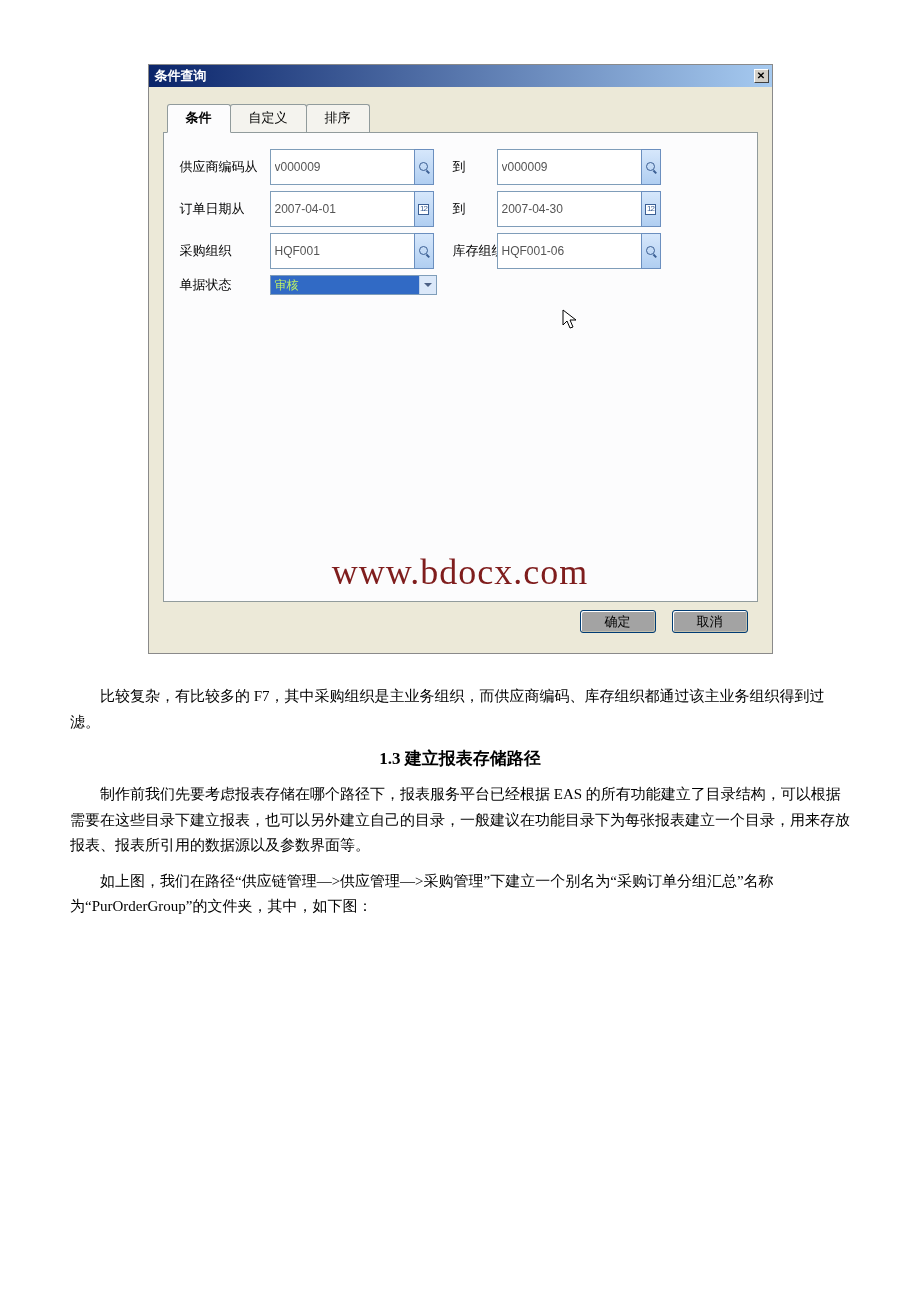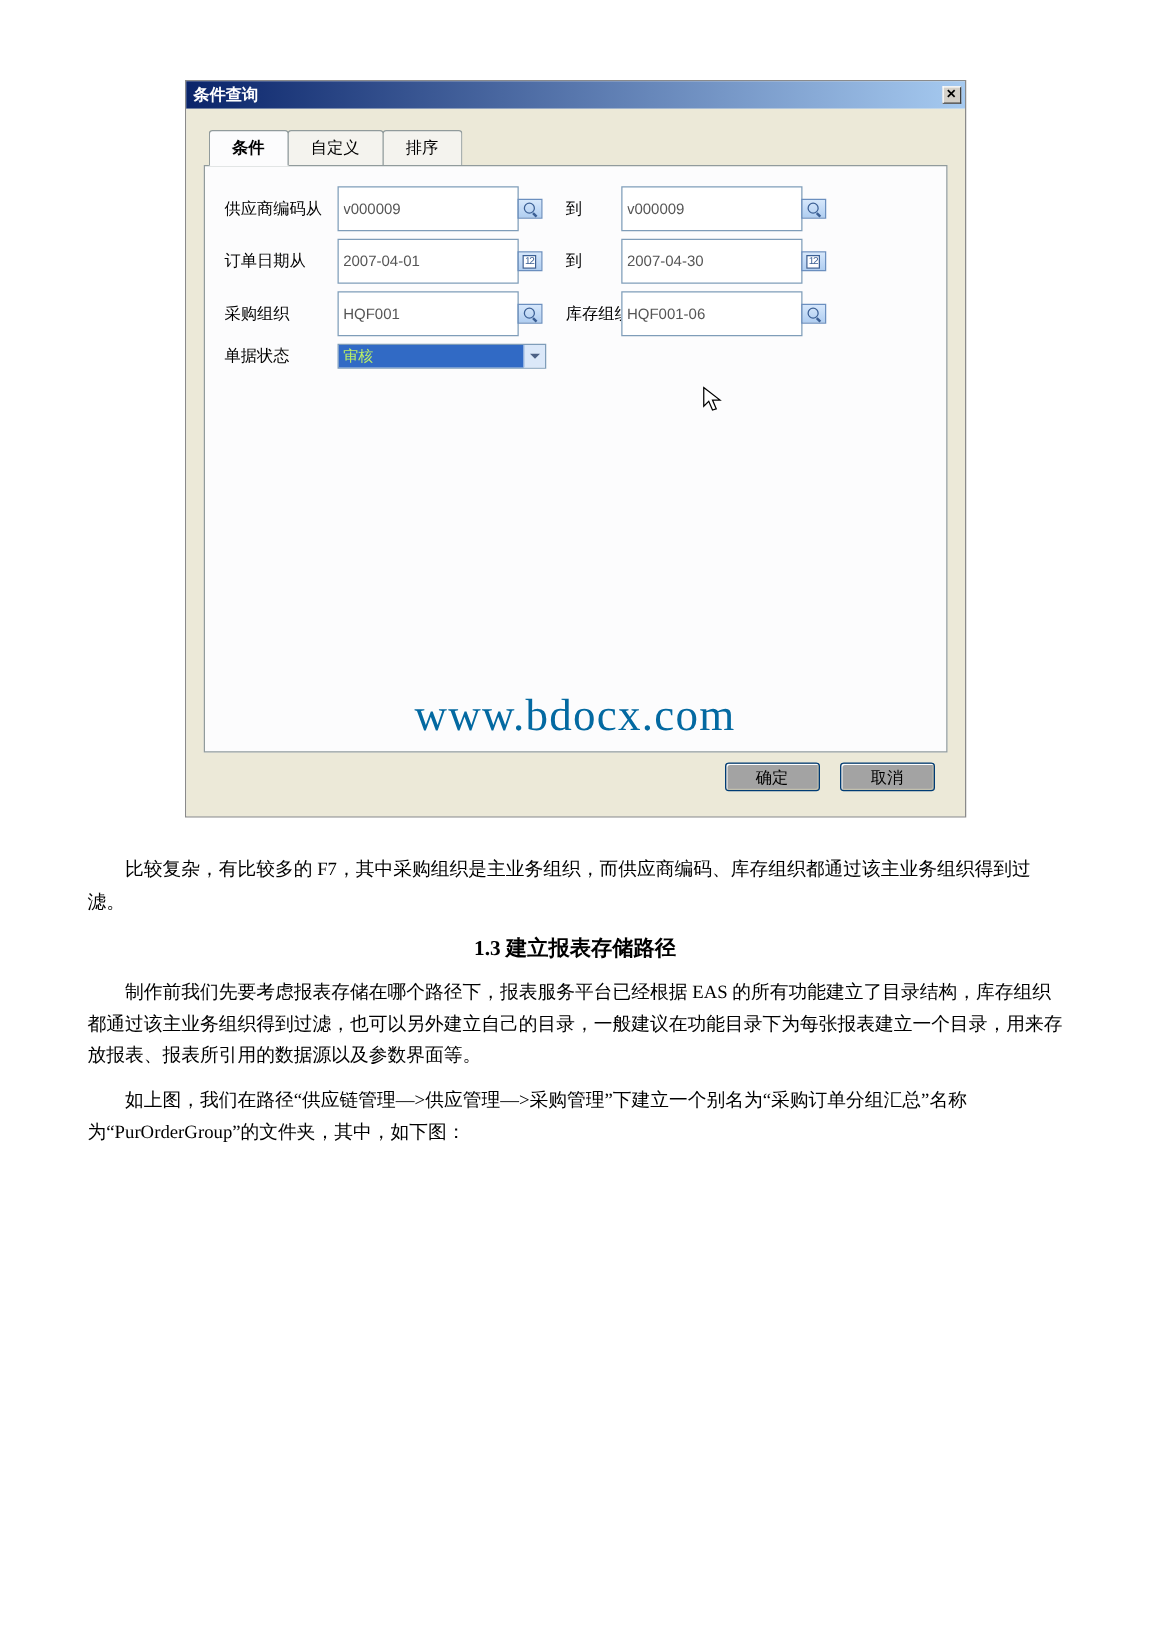--- a/index.html
+++ b/index.html
@@ -133,21 +133,21 @@
     justify-content: center;
   }
   .sel-input .dd::after {
     content: "";
     border-left: 4px solid transparent;
     border-right: 4px solid transparent;
     border-top: 4px solid #4d6185;
   }
   .icon-btn {
     width: 20px;
-    height: 16px;
+    height: 36px;
     border: 1px solid #6b8fbf;
     background: linear-gradient(#d6e7fb, #b0cef1);
     cursor: pointer;
     display: flex;
     align-items: center;
     justify-content: center;
     margin-left: -1px;
   }
   .icon-mag {
     position: relative;
@@ -190,21 +190,21 @@
     left: 398px;
     pointer-events: none;
   }
   .watermark {
     position: absolute;
     bottom: 8px;
     left: 50%;
     transform: translateX(-50%);
     font-size: 36px;
     font-family: "Times New Roman", serif;
-    color: #0369a1;
+    color: #7f1d1d;
     letter-spacing: 1px;
     user-select: none;
   }
   .dialog-footer {
     padding: 8px 10px 10px 0;
     display: flex;
     justify-content: flex-end;
     gap: 16px;
   }
   .win-btn {
@@ -312,17 +312,17 @@
         <button class="win-btn">确定</button>
         <button class="win-btn">取消</button>
       </div>
 
     </div>
   </div>
 
   <div class="doc-text">
     <p>比较复杂，有比较多的 F7，其中采购组织是主业务组织，而供应商编码、库存组织都通过该主业务组织得到过滤。</p>
     <h3>1.3 建立报表存储路径</h3>
-    <p>制作前我们先要考虑报表存储在哪个路径下，报表服务平台已经根据 EAS 的所有功能建立了目录结构，库存组织都通过该主业务组织得到过滤，也可以另外建立自己的目录，一般建议在功能目录下为每张报表建立一个目录，用来存放报表、报表所引用的数据源以及参数界面等。</p>
+    <p>制作前我们先要考虑报表存储在哪个路径下，报表服务平台已经根据 EAS 的所有功能建立了目录结构，可以根据需要在这些目录下建立报表，也可以另外建立自己的目录，一般建议在功能目录下为每张报表建立一个目录，用来存放报表、报表所引用的数据源以及参数界面等。</p>
     <p>如上图，我们在路径“供应链管理—&gt;供应管理—&gt;采购管理”下建立一个别名为“采购订单分组汇总”名称为“PurOrderGroup”的文件夹，其中，如下图：</p>
   </div>
 
 </div>
 
 </body></html>

